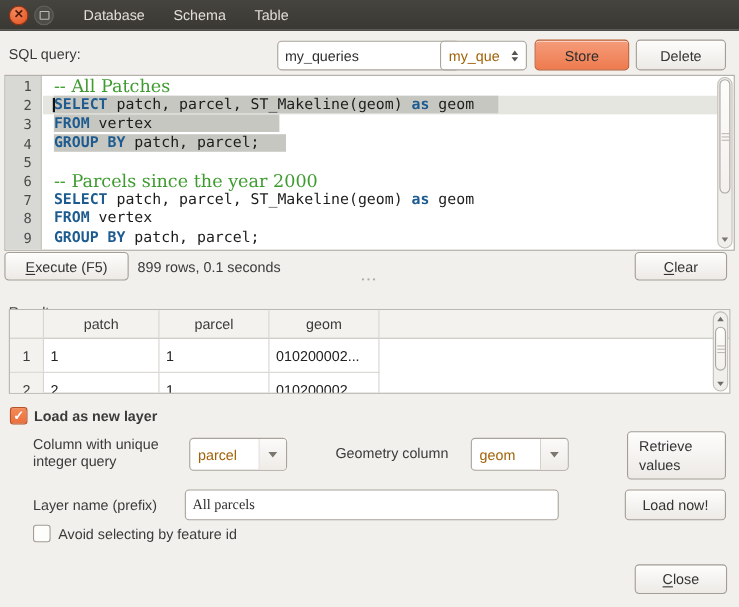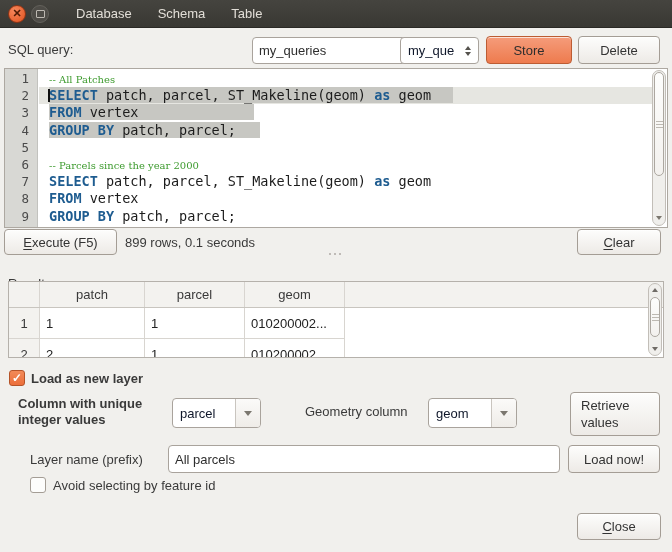--- a/index.html
+++ b/index.html
@@ -25,21 +25,21 @@
        background:linear-gradient(#FDFDFC,#EDEAE6);border:1px solid #A49D95;
        border-radius:4px;color:#333;box-shadow:inset 0 1px 0 rgba(255,255,255,.7);
        box-sizing:border-box;cursor:default;text-align:left;}
   .btn u{text-decoration:underline;text-underline-offset:2px;}
   .btn.orange{background:linear-gradient(#F59C7B,#EE7B4E);border-color:#BC5C33;color:#2D2D2D;}
   .tinput{position:absolute;background:#FFF;border:1px solid #A9A39C;border-radius:4px;
           box-sizing:border-box;font-family:"Liberation Sans",sans-serif;font-size:13px;
           color:#2E2E2E;padding:0 6px;outline:none;}
   .combo{position:absolute;background:#FFF;border:1px solid #A9A39C;border-radius:4px;
          box-sizing:border-box;display:flex;align-items:center;cursor:default;}
-  .combo .val{flex:1;padding-left:7px;color:#0f172a;}
+  .combo .val{flex:1;padding-left:7px;color:#a16207;}
   .combo .arrow-sec{width:24px;align-self:stretch;border-left:1px solid #C9C5BF;
                     display:flex;align-items:center;justify-content:center;
                     background:linear-gradient(#FBFAF9,#EFECE8);border-radius:0 3px 3px 0;}
   .tri-down{width:0;height:0;border-left:4px solid transparent;border-right:4px solid transparent;
             border-top:5px solid #7B776F;}
   .tri-up-s{width:0;height:0;border-left:3px solid transparent;border-right:3px solid transparent;
             border-bottom:4px solid #55524D;}
   .tri-down-s{width:0;height:0;border-left:3px solid transparent;border-right:3px solid transparent;
               border-top:4px solid #55524D;}
   .spin{display:flex;flex-direction:column;gap:2px;margin:0 7px 0 4px;}
@@ -52,21 +52,21 @@
   .editor{position:absolute;left:4px;top:68px;width:664px;height:160px;background:#FFF;
           border:1px solid #ADA8A1;box-sizing:border-box;overflow:hidden;}
   .gutter{position:absolute;left:0;top:0;bottom:0;width:33px;background:#D8D8D4;
           border-right:1px solid #C2C2BE;box-sizing:border-box;padding-top:1px;}
   .gnum{height:17.2px;line-height:17.2px;text-align:right;padding-right:8px;
         font-family:"DejaVu Sans Mono",monospace;font-size:12.5px;color:#4B4B4B;}
   .code{position:absolute;left:34px;top:0;right:15px;bottom:0;padding-top:1px;overflow:hidden;}
   .cl{height:17.2px;line-height:17.2px;white-space:pre;padding-left:10px;position:relative;
       font-family:"DejaVu Sans Mono",monospace;font-size:13.5px;color:#1C1C1C;}
   .cl .kw{font-weight:bold;color:#1E5C90;}
-  .cl .comment{font-family:"DejaVu Serif",serif;font-size:10px;color:#3E9B2F;}
+  .cl .comment{font-family:"DejaVu Serif",serif;font-size:16px;color:#3E9B2F;}
   .cl .plain{color:#1C1C1C;}
   .sel2{background:#E6E6E1;}
   .sel2 .code-text{background:#C7C7C2;padding-right:22px;}
   .sel2::before{content:"";position:absolute;left:9px;top:2px;width:2px;height:13px;background:#111;}
   .sel3 .code-text{background:#C7C7C2;padding-right:116px;}
   .sel4 .code-text{background:#C7C7C2;padding-right:24px;}
   
   .vscroll{position:absolute;box-sizing:border-box;border:1px solid #C2BEB8;border-radius:8px;
            background:#F0EFEC;}
   .vthumb{position:absolute;left:1px;right:1px;background:linear-gradient(#FDFDFC,#F3F1EE);
@@ -203,40 +203,40 @@
       </div>
       <div class="sb-arrow" style="bottom:4px;">
         <i class="tri-down-s" style="border-top-color:#6F6B66;"></i>
       </div>
     </div>
   </div>
 
   <div class="checkbox checked" style="left:9px;top:370px;">✓</div>
   <div class="lbl bold" style="left:31px;top:371px;">Load as new layer</div>
 
-  <div class="lbl" style="left:18px;top:396px;line-height:16px;font-weight:bold;">
+  <div class="lbl" style="left:30px;top:396px;line-height:16px;">
     <div>Column with unique</div>
-    <div>integer values</div>
+    <div>integer query</div>
   </div>
   <div class="combo" style="left:172px;top:398px;width:89px;height:30px;">
     <span class="val">parcel</span>
     <span class="arrow-sec">
         <i class="tri-down"></i>
       </span>
   </div>
   <div class="lbl" style="left:305px;top:404px;">Geometry column</div>
   <div class="combo" style="left:428px;top:398px;width:89px;height:30px;">
     <span class="val">geom</span>
     <span class="arrow-sec">
         <i class="tri-down"></i>
       </span>
   </div>
   <div class="btn" style="left:570px;top:392px;width:90px;height:44px;padding:0 10px;line-height:17px;">Retrieve values</div>
 
   <div class="lbl" style="left:30px;top:452px;">Layer name (prefix)</div>
-  <input class="tinput" style="left: 168px; top: 445px; width: 392px; height: 28px;" value="All parcels">
+  <input class="tinput" style="left: 168px; top: 445px; width: 340px; height: 28px; font-family: Liberation Serif, serif;" value="All parcels">
   <div class="btn" style="left:568px;top:445px;width:92px;height:28px;">Load now!</div>
 
   <div class="checkbox unchecked" style="left:30px;top:477px;"></div>
   <div class="lbl" style="left:53px;top:478px;">Avoid selecting by feature id</div>
 
   <div class="btn" style="left:577px;top:513px;width:84px;height:27px;"><u>C</u>lose</div>
 </div>
 
 </body></html>

